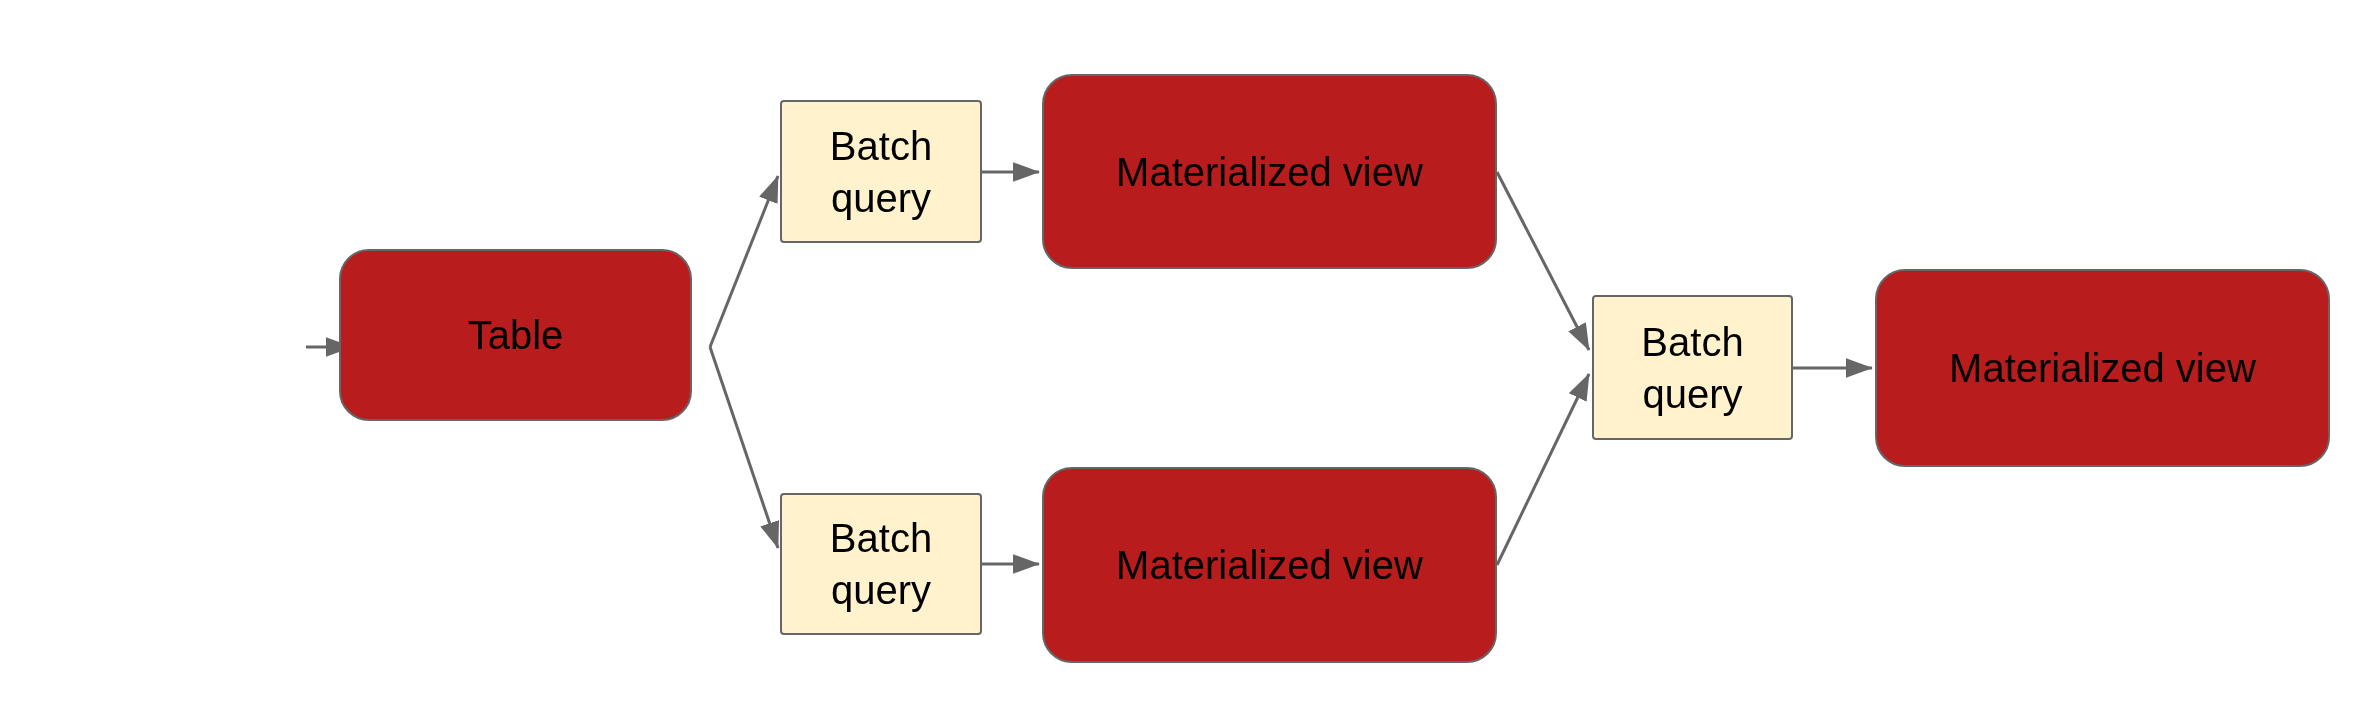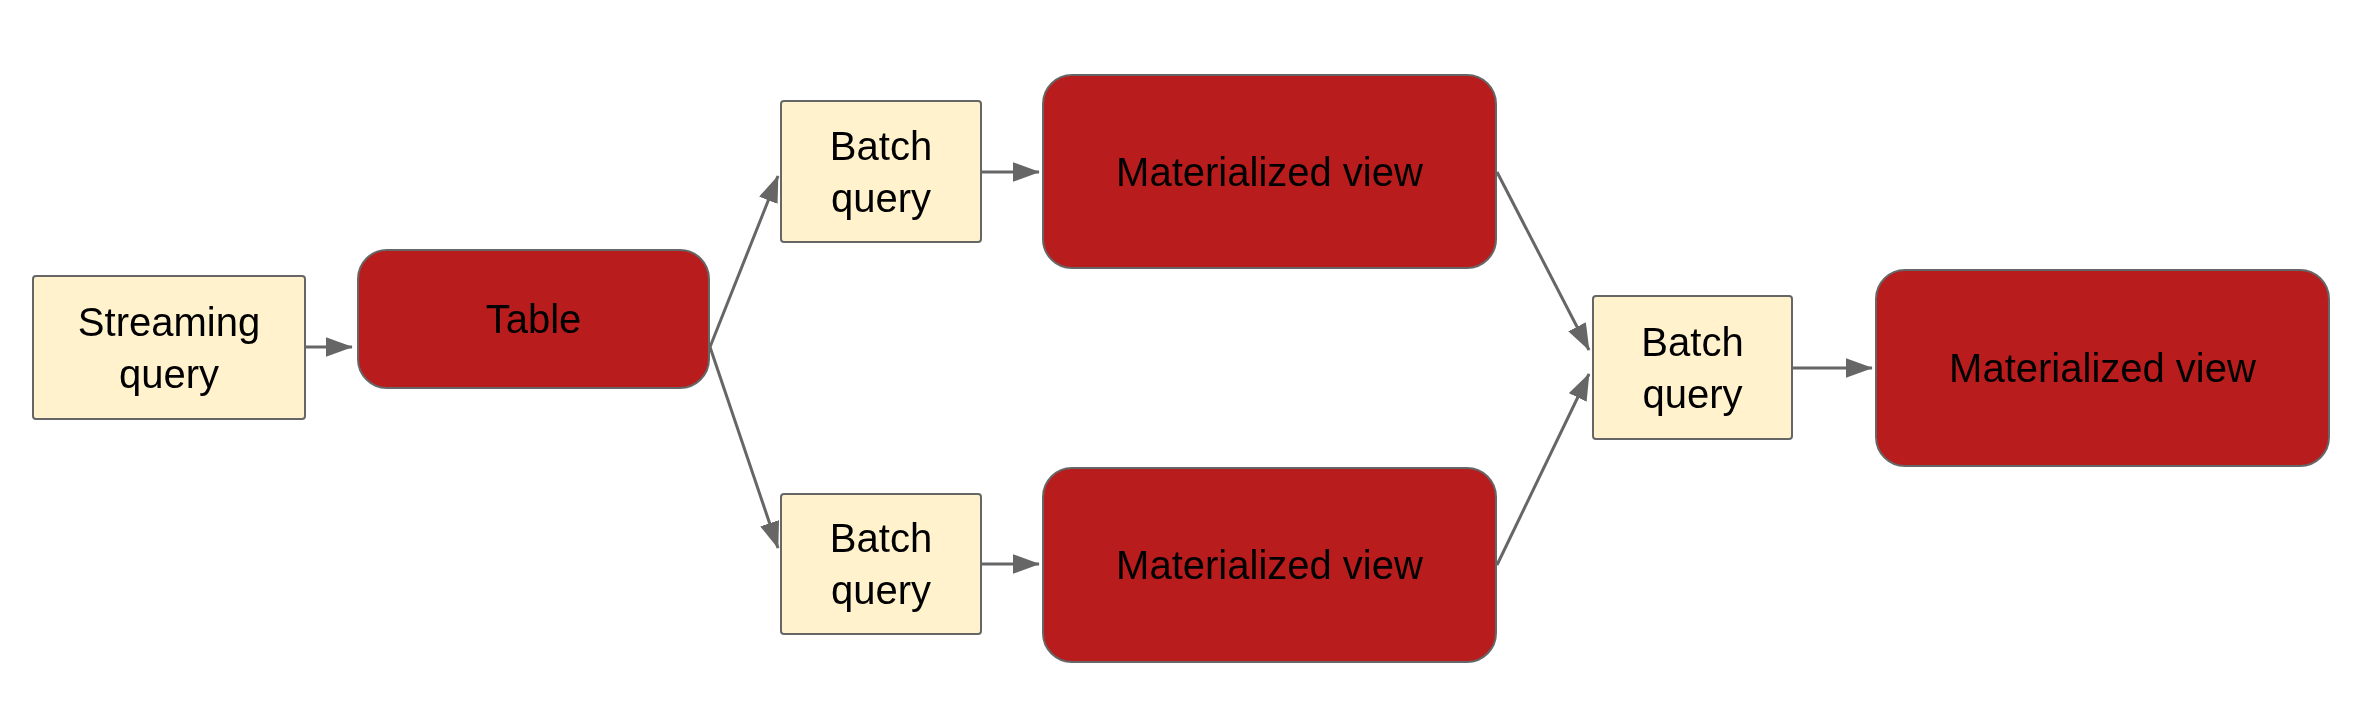--- a/index.html
+++ b/index.html
@@ -38,21 +38,21 @@
   }
   .node.sharp {
     background: #fff2cc;
     border-radius: 4px;
   }
   .node.round {
     background: #b91c1c;
     border-radius: 30px;
   }
   #n-streaming      { left: 32px;   top: 275px; width: 274px; height: 145px; }
-  #n-table          { left: 357px;  top: 249px; width: 353px; height: 140px; }
+  #n-table          { left: 339px;  top: 249px; width: 353px; height: 172px; }
   #n-batch-top      { left: 780px;  top: 100px; width: 202px; height: 143px; }
   #n-mv-top         { left: 1042px; top: 74px;  width: 455px; height: 195px; }
   #n-batch-bottom   { left: 780px;  top: 493px; width: 202px; height: 142px; }
   #n-mv-bottom      { left: 1042px; top: 467px; width: 455px; height: 196px; }
   #n-batch-right    { left: 1592px; top: 295px; width: 201px; height: 145px; }
   #n-mv-right       { left: 1875px; top: 269px; width: 455px; height: 198px; }
 </style>
 </head>
 <body>
 
@@ -67,23 +67,20 @@
     <line x1="306" y1="347" x2="352" y2="347" stroke="#666666" stroke-width="3" marker-end="url(#ah)"></line>
     <line x1="710" y1="347" x2="778" y2="176" stroke="#666666" stroke-width="3" marker-end="url(#ah)"></line>
     <line x1="710" y1="347" x2="778" y2="548" stroke="#666666" stroke-width="3" marker-end="url(#ah)"></line>
     <line x1="982" y1="172" x2="1039" y2="172" stroke="#666666" stroke-width="3" marker-end="url(#ah)"></line>
     <line x1="982" y1="564" x2="1039" y2="564" stroke="#666666" stroke-width="3" marker-end="url(#ah)"></line>
     <line x1="1497" y1="172" x2="1589" y2="350" stroke="#666666" stroke-width="3" marker-end="url(#ah)"></line>
     <line x1="1497" y1="565" x2="1589" y2="374" stroke="#666666" stroke-width="3" marker-end="url(#ah)"></line>
     <line x1="1793" y1="368" x2="1872" y2="368" stroke="#666666" stroke-width="3" marker-end="url(#ah)"></line>
   </svg>
 
-  <div class="node sharp" id="n-streaming">
-    <span>Streaming query</span>
-  </div>
 
   <div class="node round" id="n-table">
     <span>Table</span>
   </div>
 
   <div class="node sharp" id="n-batch-top">
     <span>Batch query</span>
   </div>
 
   <div class="node round" id="n-mv-top">

